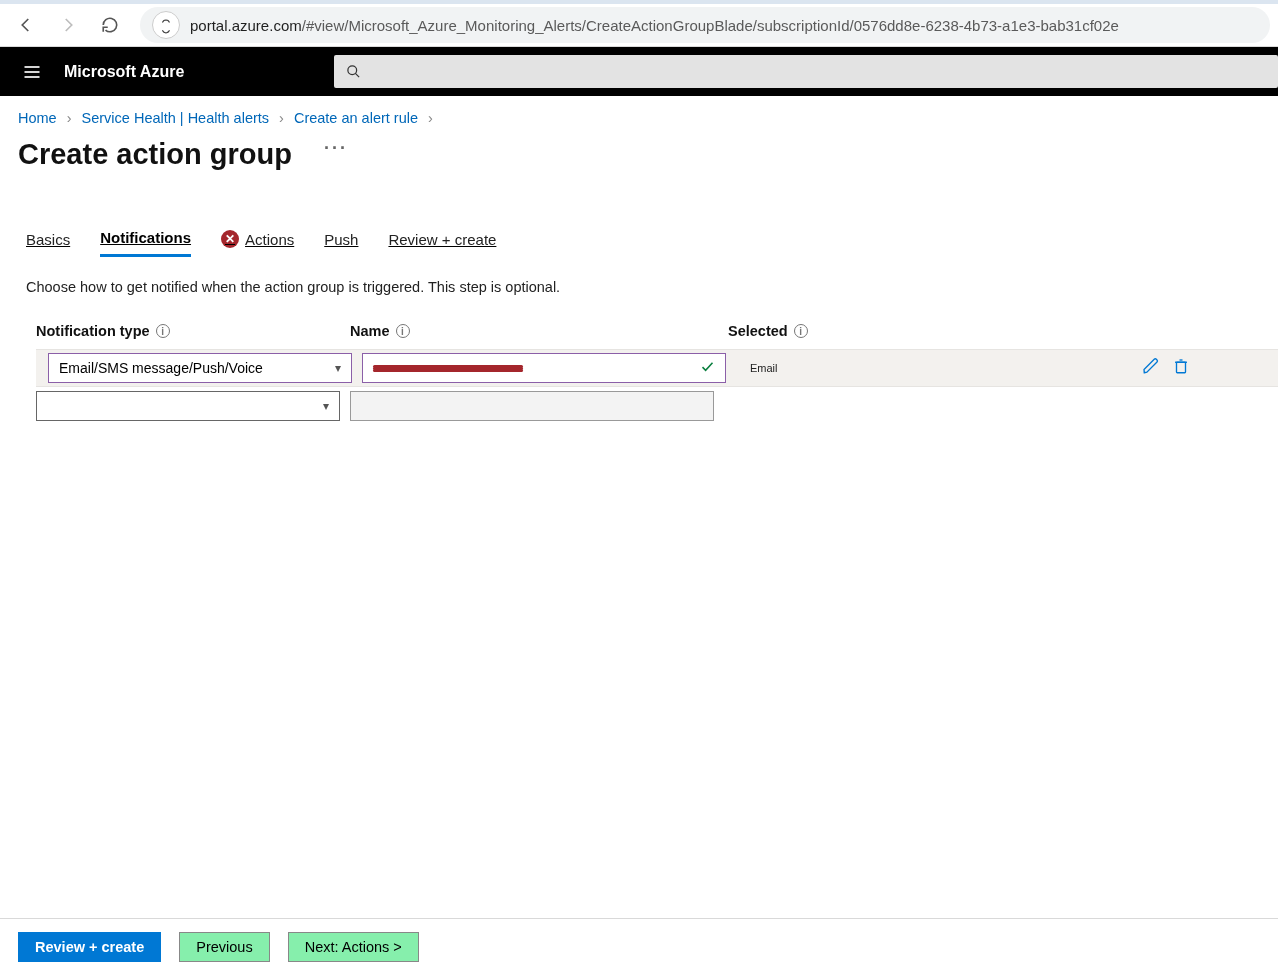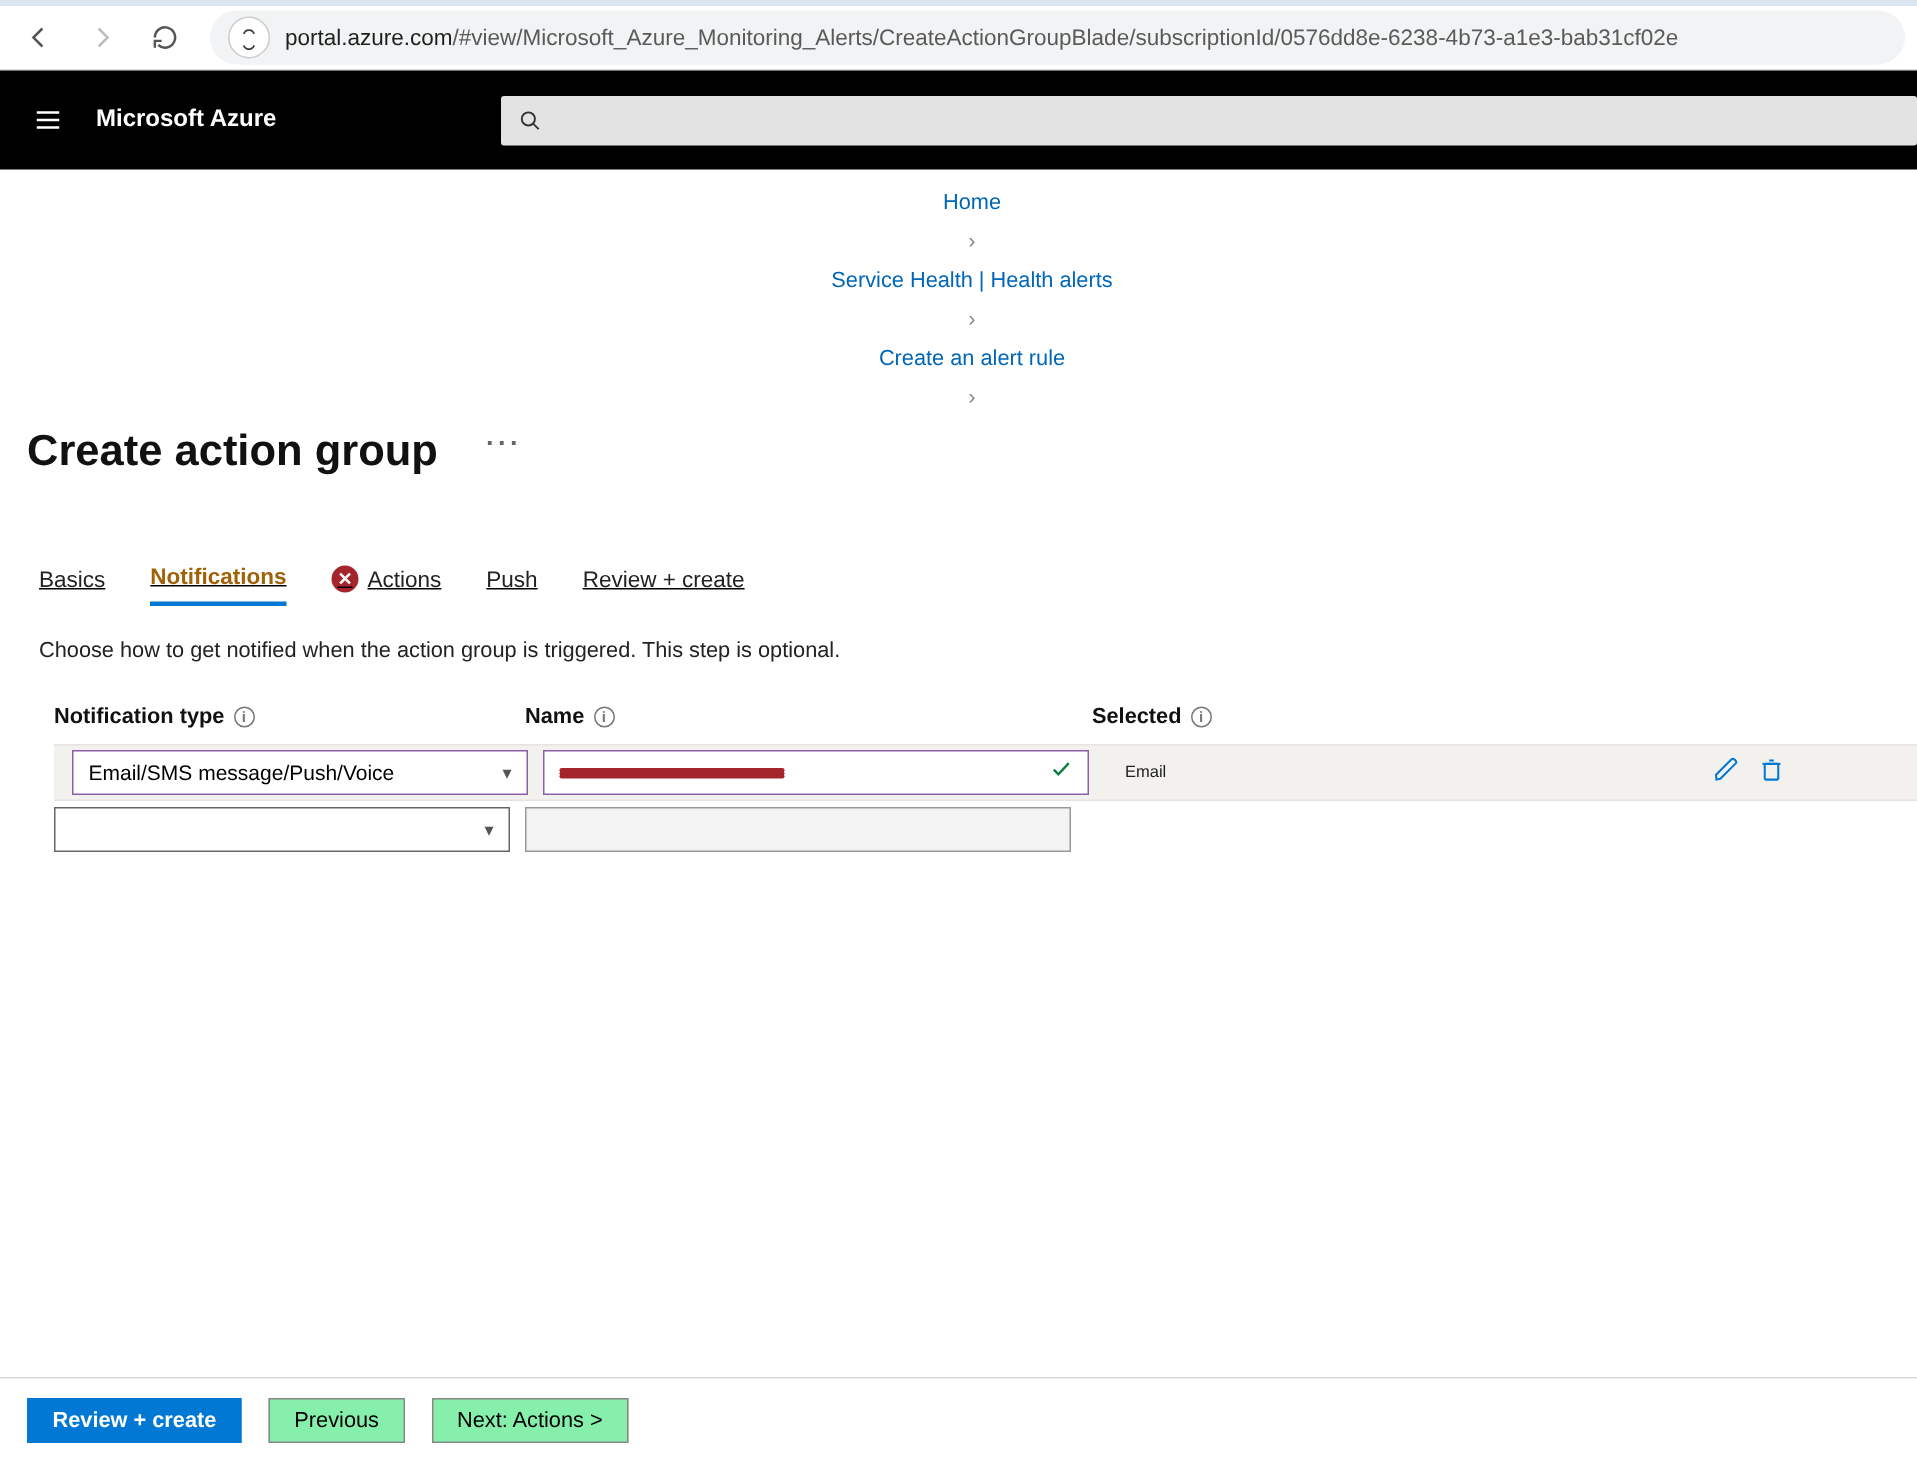--- a/index.html
+++ b/index.html
@@ -8,41 +8,41 @@
   
   .browser-bar { height: 47px; background: #fff; border-bottom: 1px solid #dadada; display: flex; align-items: center; padding: 0 8px; gap: 6px; border-top: 4px solid #dbe5f0; }
   .nav-btn { width: 36px; height: 36px; display: flex; align-items: center; justify-content: center; border-radius: 50%; cursor: pointer; color: #555; }
   .nav-btn.disabled { color: #bdbdbd; }
   .url-bar { flex: 1; height: 36px; background: #f1f3f4; border-radius: 18px; display: flex; align-items: center; padding: 0 12px; margin-left: 6px; color: #3c3c3c; font-size: 15px; overflow: hidden; white-space: nowrap; }
   .url-chip { width:28px; height:28px; border-radius:50%; background:#fff; display:flex; align-items:center; justify-content:center; margin-right:10px; font-size:13px; font-weight:bold; border:1px solid #ccc; }
   .url-host { color:#1f1f1f; }
   .url-path { color:#5a5a5a; }
 
   
-  .azure-top { height: 66px; background: #000; display: flex; align-items: center; padding-left: 12px; }
+  .azure-top { height: 49px; background: #000; display: flex; align-items: center; padding-left: 12px; }
   .hamburger { width: 40px; height: 40px; display: flex; align-items: center; justify-content: center; cursor: pointer; }
   .hamburger svg { color: #fff; }
   .brand { color: #fff; font-weight: 600; font-size: 16px; margin-left: 12px; margin-right: 40px; }
   .search-box { flex: 1; height: 33px; background: #e3e3e3; border-radius: 2px; display: flex; align-items: center; padding: 0 12px; margin-right: 0; }
   .search-box svg { color: #333; margin-right: 10px; }
   .search-box input { border: none; background: transparent; font-size: 14px; color: #333; flex: 1; outline: none; }
   .search-box input::placeholder { color: #555; }
 
   
   .content { padding: 14px 0 0 18px; height: calc(975px - 47px - 49px - 57px); position: relative; }
-  .breadcrumb { display: flex; align-items: center; gap: 10px; font-size: 14.5px; flex-direction: column; }
+  .breadcrumb { display: flex; align-items: center; gap: 10px; font-size: 14.5px; }
   .breadcrumb a { color: #0067b8; text-decoration: none; cursor: pointer; }
   .breadcrumb .sep { color: #888; }
   .page-title { font-size: 29px; font-weight: 600; margin-top: 12px; color: #111; display:flex; align-items:flex-start; }
   .page-title .ellipsis-btn { font-size: 18px; margin-left: 32px; color: #666; cursor:pointer; letter-spacing:2px; }
 
   
   .tabs { display: flex; gap: 30px; margin-top: 58px; border-bottom: 0; font-size: 15px; padding-left: 8px; text-decoration: underline; }
   .tab { padding-bottom: 8px; cursor: pointer; color: #222; display:flex; align-items:center; gap:6px; }
-  .tab.active { color: #a16207; font-weight:600; border-bottom: 3px solid #0078d4; }
+  .tab.active { color: #000000; font-weight:600; border-bottom: 3px solid #0078d4; }
   .tab .err-badge { width:18px; height:18px; background:#a4262c; border-radius:50%; display:inline-flex; align-items:center; justify-content:center; color:#fff; font-size:12px; font-weight:bold; }
 
   .hint { margin-top: 22px; font-size: 14.5px; color:#222; padding-left:8px; }
 
   
   .ntable { margin-top: 28px; padding-left: 18px; }
   .ntable-header { display: grid; grid-template-columns: 314px 378px 340px 120px; font-size: 14.5px; font-weight:600; color:#111; margin-bottom:10px; }
   .th { display:flex; align-items:center; gap:6px; }
   .info-icon { width:14px; height:14px; border:1px solid #767676; border-radius:50%; display:inline-flex; align-items:center; justify-content:center; font-size:10px; color:#767676; }
 

